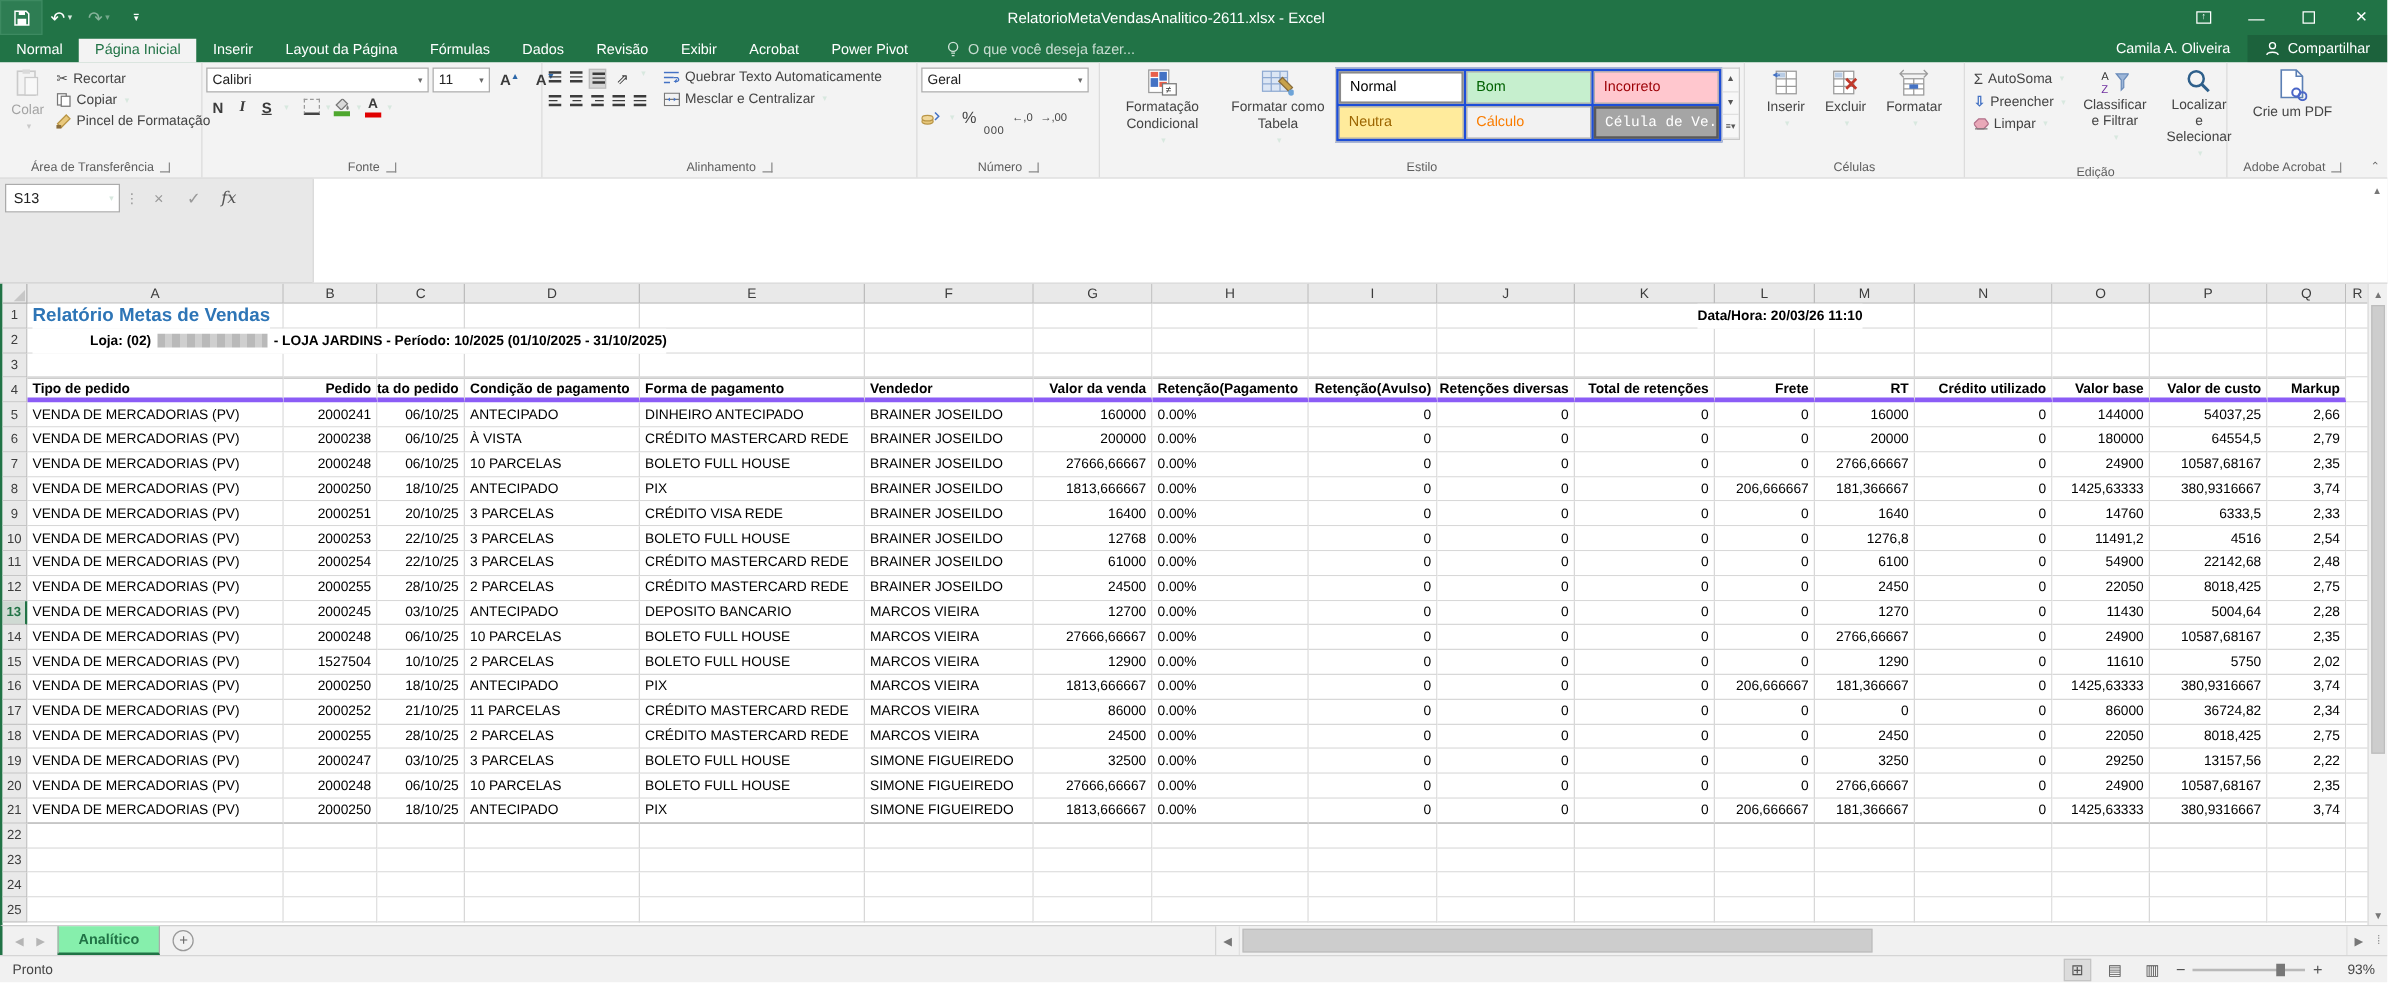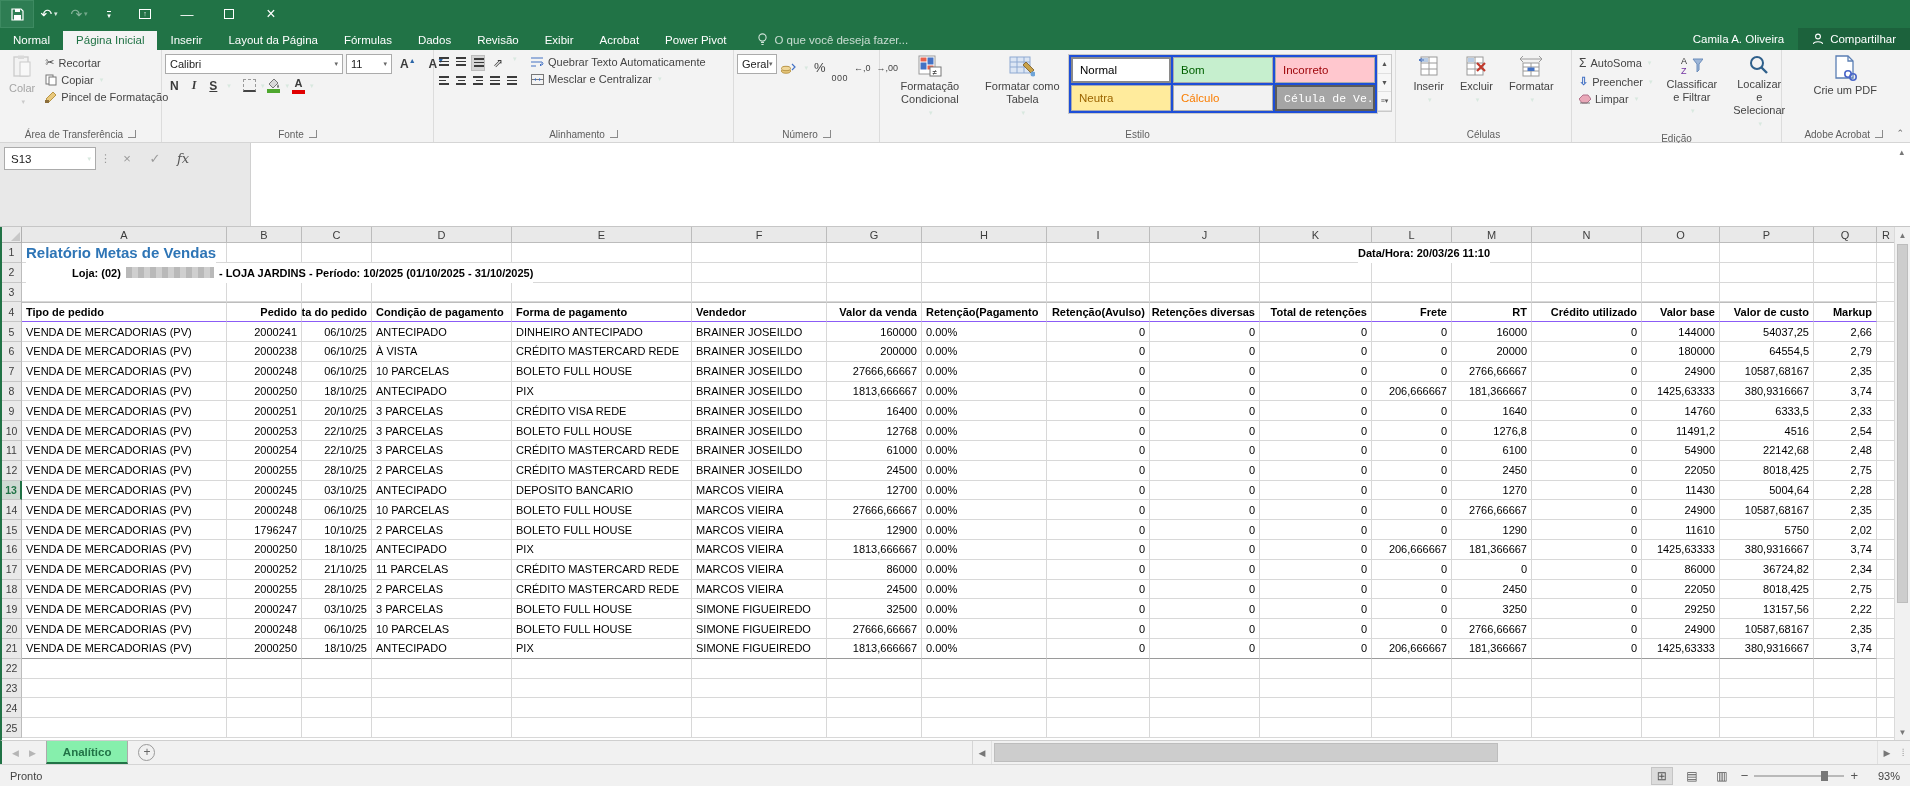--- a/index.html
+++ b/index.html
@@ -76,21 +76,21 @@
   
   .gridwrap { flex:1; position:relative; background:#fff; border-left:2px solid #217346; overflow:hidden; }
   .sheetgrid { position:absolute; left:0; top:0; width:1892px; display:grid; }
   .hcell { background:#e9e9e9; border-right:1px solid #bcbcbc; border-bottom:1px solid #bcbcbc; display:flex; align-items:center; justify-content:center; font-size:11px; color:#3d3d3d; overflow:hidden; }
   .corner { background:#e9e9e9; border-right:1px solid #b0b0b0; border-bottom:1px solid #b0b0b0; position:relative; }
   .corner::after { content:""; position:absolute; right:1px; bottom:1px; border-left:9px solid transparent; border-bottom:9px solid #c7c7c7; }
   .rhead { background:#e9e9e9; border-right:1px solid #bcbcbc; border-bottom:1px solid #c6c6c6; display:flex; align-items:center; justify-content:center; font-size:10.5px; color:#3d3d3d; }
   .rhead.selrow { background:#cfdad3; color:#217346; border-right:2px solid #217346; font-weight:bold; }
   .cell { border-right:1px solid #d8d8d8; border-bottom:1px solid #d8d8d8; font-size:11px; color:#000; display:flex; align-items:center; padding:0 4px; white-space:nowrap; overflow:hidden; background:#fff; }
   .cell.num { justify-content:flex-end; }
-  .cell.hdr4 { font-weight:bold; border-bottom:1px solid #8b5cf6; border-top:1px solid #bdbdbd; }
+  .cell.hdr4 { font-weight:bold; border-bottom:4px solid #8b5cf6; border-top:1px solid #bdbdbd; }
   .cell.endrow { border-bottom:1px solid #9a9a9a; }
   .overlay { position:absolute; white-space:nowrap; background:#fff; z-index:3; display:flex; align-items:center; }
   .ov-title { font-size:15px; font-weight:bold; color:#2e75b6; }
   .ov-sub { font-size:11px; font-weight:bold; color:#000;padding-left:46px; }
   .ov-dt { font-size:11px; font-weight:bold; color:#000; }
   .redacted { display:inline-block; width:88px; height:11px; margin:0 5px; background:repeating-linear-gradient(90deg,#b9b9b9 0 6px,#cfcfcf 6px 12px); filter:blur(.6px); }
   .vscroll { position:absolute; right:0; top:0; bottom:0; width:16px; background:#f1f1f1; border-left:1px solid #dadada; display:flex; flex-direction:column; }
   .vs-btn { height:16px; display:flex; align-items:center; justify-content:center; font-size:8px; color:#777; flex:none; }
   .vs-thumb { margin:1px 2px; background:#cdcdcd; border:1px solid #bdbdbd; flex:1; }
   .vs-track { height:120px; flex:none; }
@@ -131,20 +131,21 @@
             <rect x="3" y="7" width="7" height="5" fill="#fff"></rect>
             <rect x="4" y="1" width="5" height="3" fill="#fff"></rect>
           </svg>
       </div>
       <div class="qat-btn">↶<span class="caret">▾</span></div>
       <div class="qat-btn dim">↷<span class="caret">▾</span></div>
       <div class="qat-btn">
           <span class="qat-more">▾</span>
         </div>
     </div>
+    <div class="tb-title">RelatorioMetaVendasAnalitico-2611.xlsx - Excel</div>
     <div class="winctl">
       <div>
           <span class="ribdisp">↑</span>
         </div>
       <div>—</div>
       <div>
           <span class="maxbox"></span>
         </div>
       <div style="font-size:16px;">×</div>
     </div>
@@ -335,21 +336,21 @@
           </div>
         </div>
       </div>
       <div class="rgroup-label">
           <span>Alinhamento</span>
           <span class="launcher"></span>
         </div>
     </div>
 
     <div class="rgroup" style="width:146px;">
-      <div class="rgroup-body" style="gap:4px;">
+      <div class="rgroup-body" style="flex-direction:column;gap:4px;">
         <div class="combo" style="width:134px;margin-top:2px;">
             <span>Geral</span>
             <span class="caret">▾</span>
           </div>
         <div style="display:flex;align-items:center;gap:6px;font-size:11px;color:#444;">
           <svg class="ic" width="15" height="12" viewBox="0 0 15 12">
               <ellipse cx="5" cy="9" rx="4.5" ry="2.2" fill="#e8c87c" stroke="#b99545"></ellipse>
               <ellipse cx="5" cy="6.5" rx="4.5" ry="2.2" fill="#f0d79a" stroke="#b99545"></ellipse>
               <path d="M11 2 l3 3 -3 3" fill="none" stroke="#4472c4" stroke-width="1.2"></path>
             </svg>
@@ -488,21 +489,21 @@
             </svg>
           <span class="lbl">Localizar e Selecionar</span>
             <span class="caret">▾</span>
         </div>
       </div>
       <div class="rgroup-label">
           <span>Edição</span>
         </div>
     </div>
 
-    <div class="rgroup" style="width:104px;border-right:none;align-items:flex-end;">
+    <div class="rgroup" style="width:104px;border-right:none;">
       <div class="rgroup-body" style="justify-content:center;">
         <div class="bigbtn">
           <svg class="ic" width="24" height="26" viewBox="0 0 24 26">
               <path d="M3 1 h12 l5 5 v17 h-17 z" fill="#fff" stroke="#5b7fb4" stroke-width="1.3"></path>
               <path d="M15 1 v5 h5" fill="none" stroke="#5b7fb4" stroke-width="1.3"></path>
               <circle cx="15" cy="19" r="3.2" fill="none" stroke="#4a66c8" stroke-width="1.6"></circle>
               <circle cx="20" cy="22" r="3.2" fill="none" stroke="#4a66c8" stroke-width="1.6"></circle>
             </svg>
           <span class="lbl">Crie um PDF</span>
         </div>
@@ -815,21 +816,21 @@
         <div class="cell num">0</div>
         <div class="cell num">0</div>
         <div class="cell num">2766,66667</div>
         <div class="cell num">0</div>
         <div class="cell num">24900</div>
         <div class="cell num">10587,68167</div>
         <div class="cell num">2,35</div>
         <div class="cell"></div>
         <div class="rhead">15</div>
         <div class="cell">VENDA DE MERCADORIAS (PV)</div>
-        <div class="cell num">1796247</div>
+        <div class="cell num">1527504</div>
         <div class="cell num">10/10/25</div>
         <div class="cell">2 PARCELAS</div>
         <div class="cell">BOLETO FULL HOUSE</div>
         <div class="cell">MARCOS VIEIRA</div>
         <div class="cell num">12900</div>
         <div class="cell">0.00%</div>
         <div class="cell num">0</div>
         <div class="cell num">0</div>
         <div class="cell num">0</div>
         <div class="cell num">0</div>

